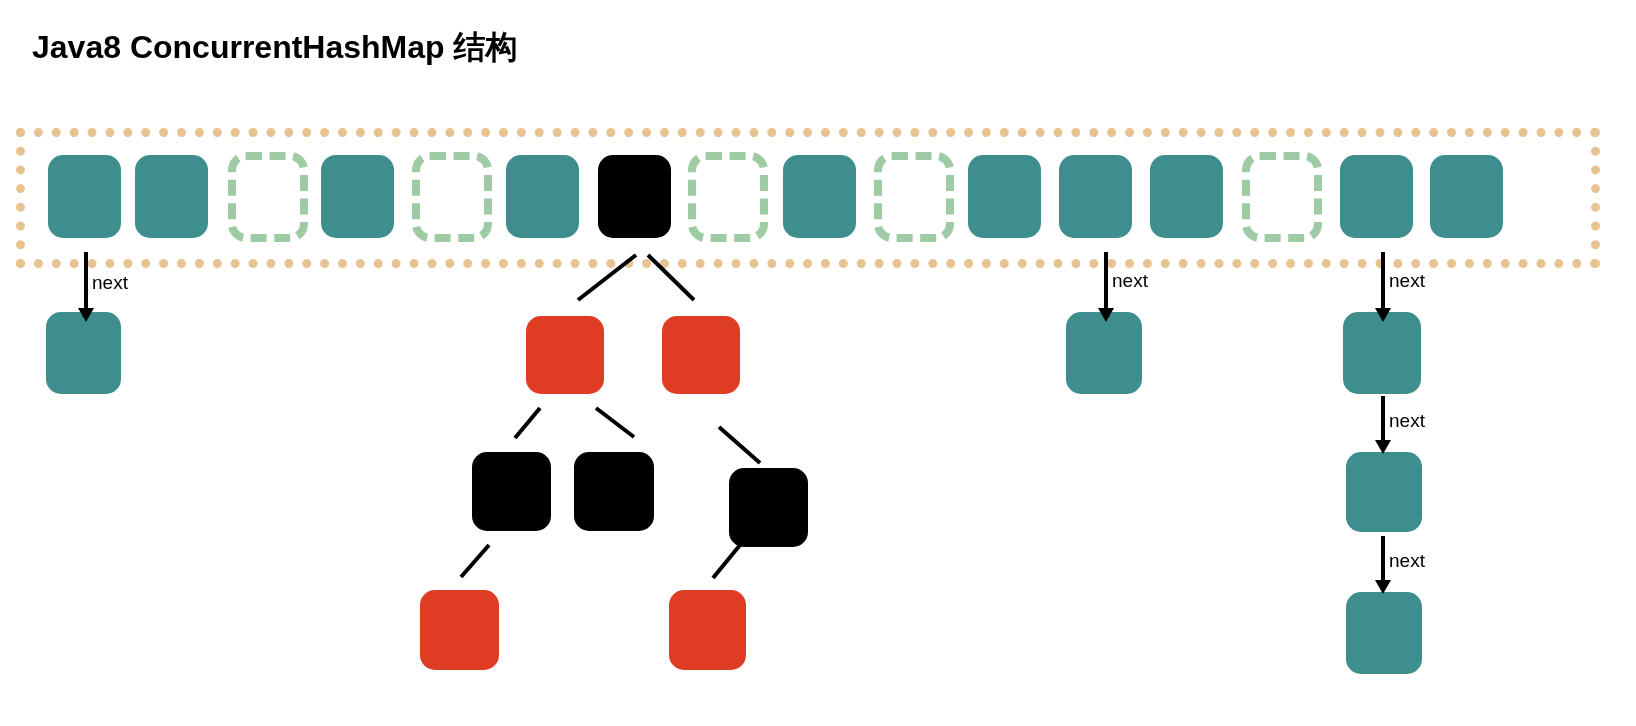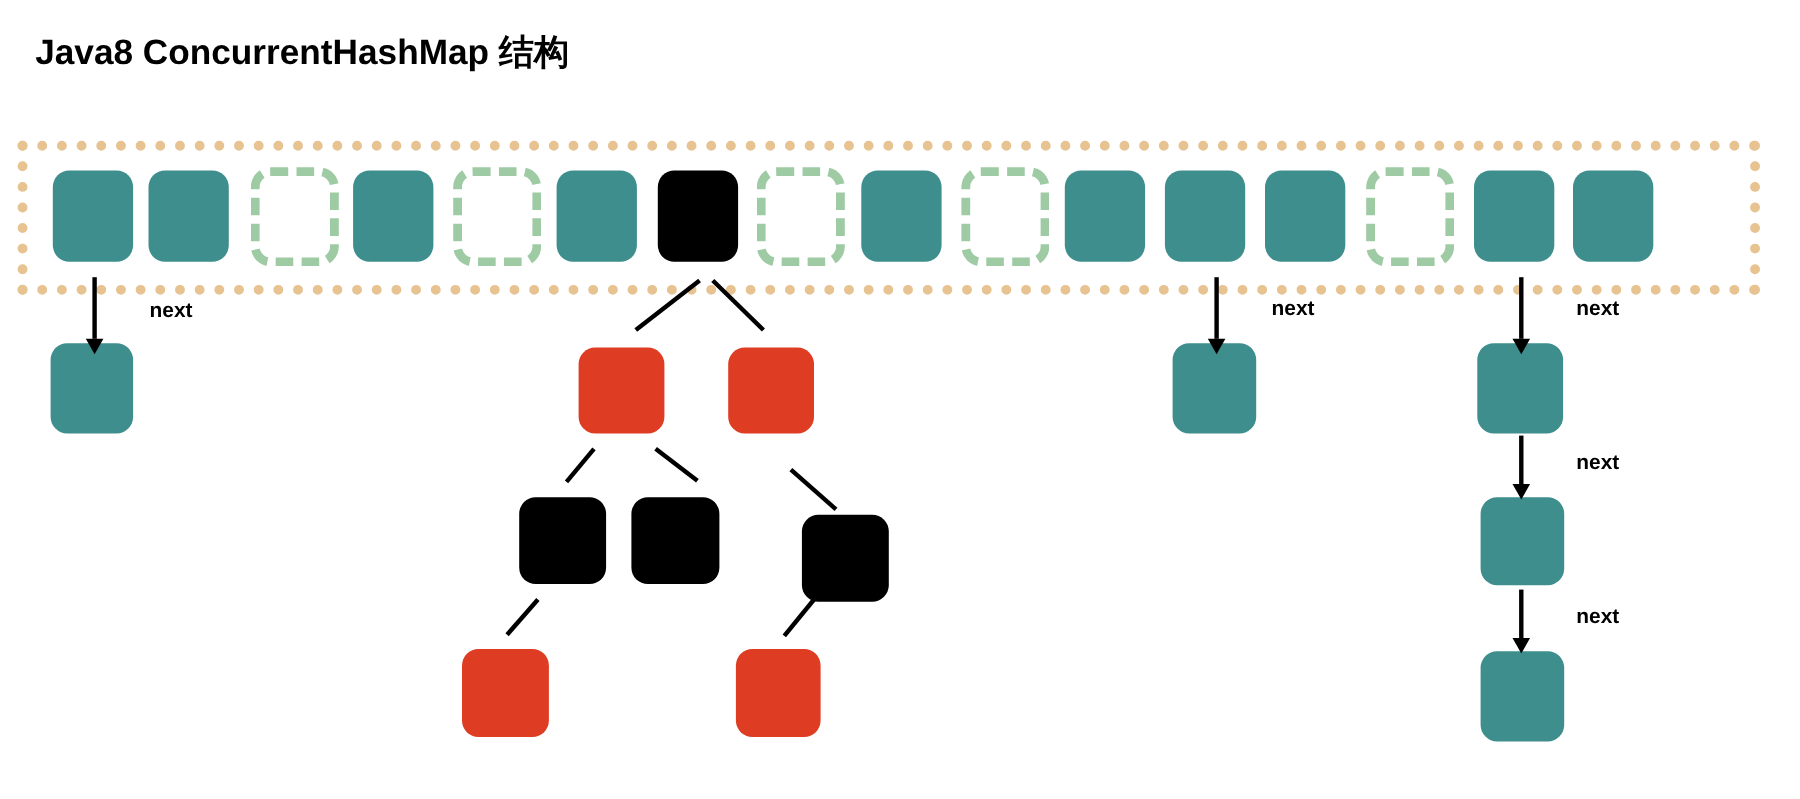--- a/index.html
+++ b/index.html
@@ -88,24 +88,23 @@
     left: -6px;
     width: 0;
     height: 0;
     border-left: 8px solid transparent;
     border-right: 8px solid transparent;
     border-top: 14px solid #000000;
   }
   .arrow-label {
     position: absolute;
     font-size: 19px;
-    font-weight: bold;
+    font-weight: normal;
     color: #000000;
     white-space: nowrap;
-    margin-left: 44px;
   }
 
   
   #tree-edges {
     position: absolute;
     left: 0;
     top: 0;
     width: 1636px;
     height: 726px;
     pointer-events: none;

